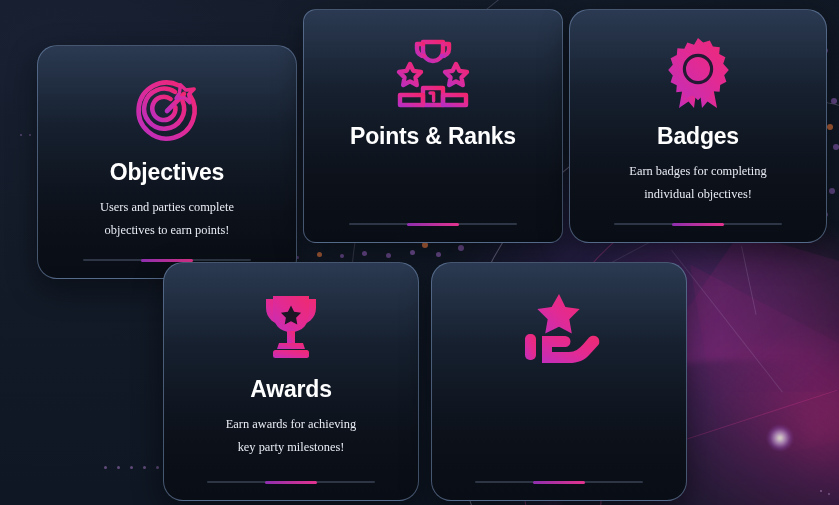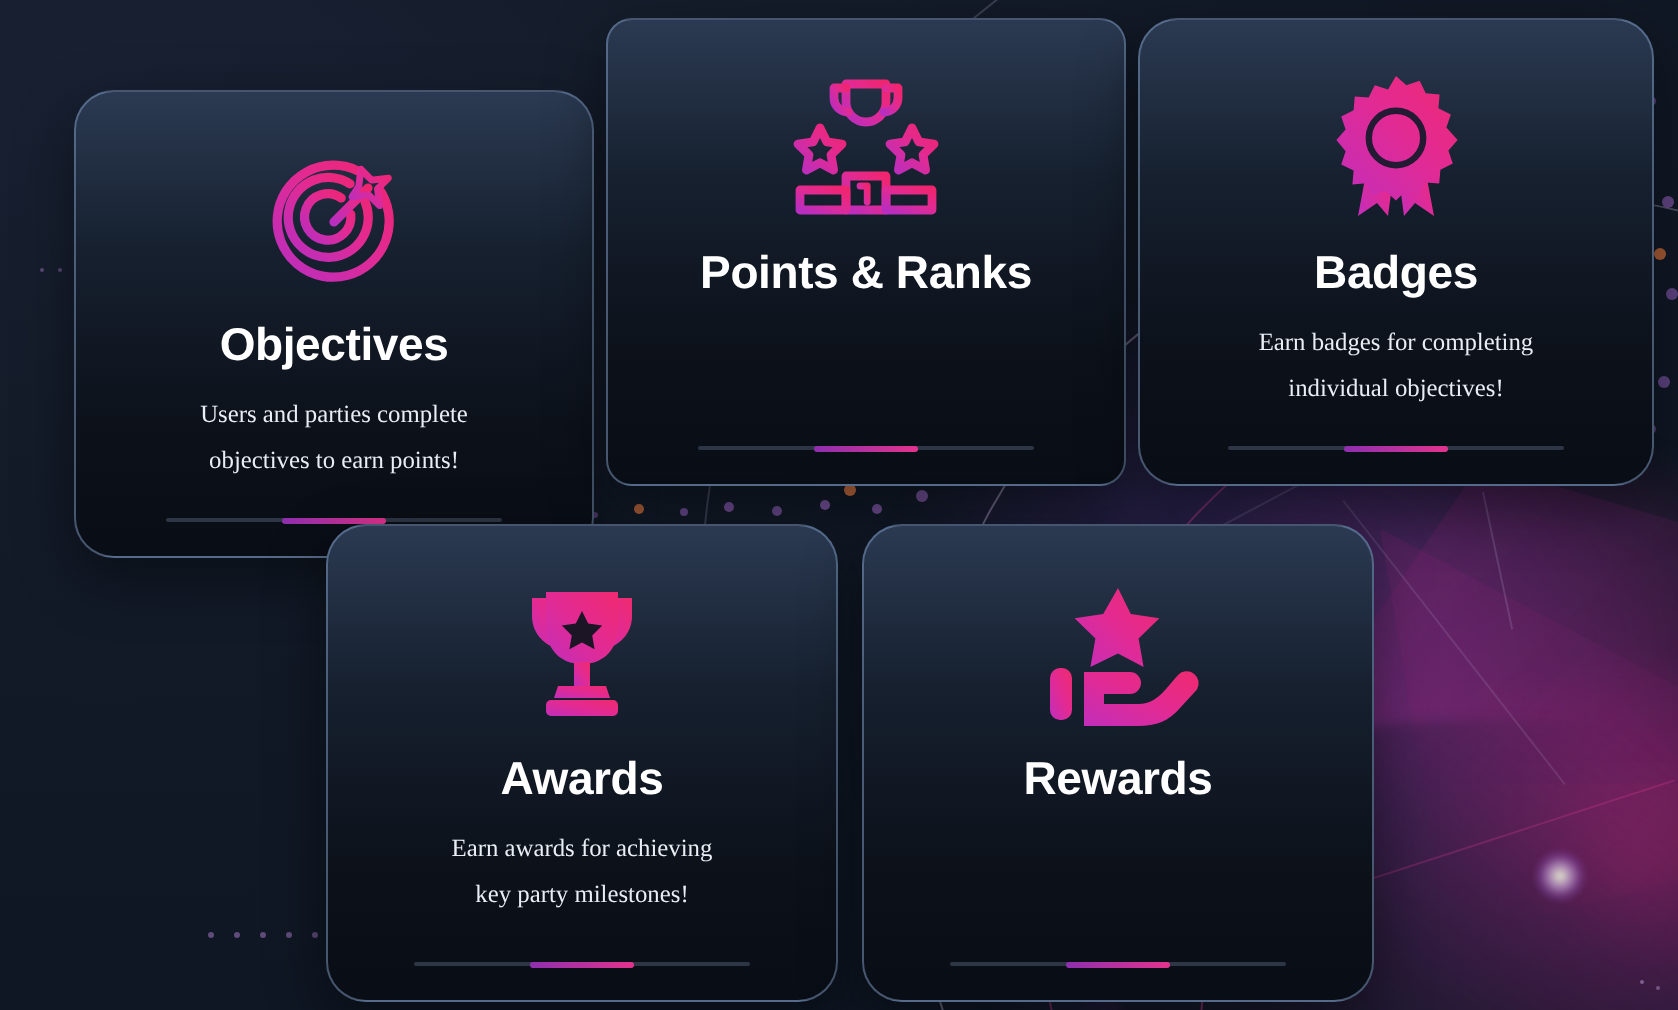--- a/index.html
+++ b/index.html
@@ -321,19 +321,18 @@
               </linearGradient>
             </defs>
 
             <path fill="url(#gRew)" d="M48 2l6.4 13 14.3 2.1-10.4 10.1 2.5 14.3L48 34.7 34.2 41.5l2.5-14.3L26.3 17.1 40.6 15z"></path>
 
             <rect x="14" y="42" width="11" height="26" rx="5" fill="url(#gRew)"></rect>
 
             <path fill="url(#gRew)" d="M31 44h23a5.5 5.5 0 0 1 0 11H41v5h17c6 0 10-3 14-7.5l6-7a6 6 0 0 1 9.5 7.2L79 62c-5.5 6.5-12 9-21 9H31z"></path>
           </svg>
         </div>
-        <div class="card-title">Rewards</div>
       </div>
       <div class="accent"></div>
     </div>
 
   </div>
 </div>
 
 </body></html>

